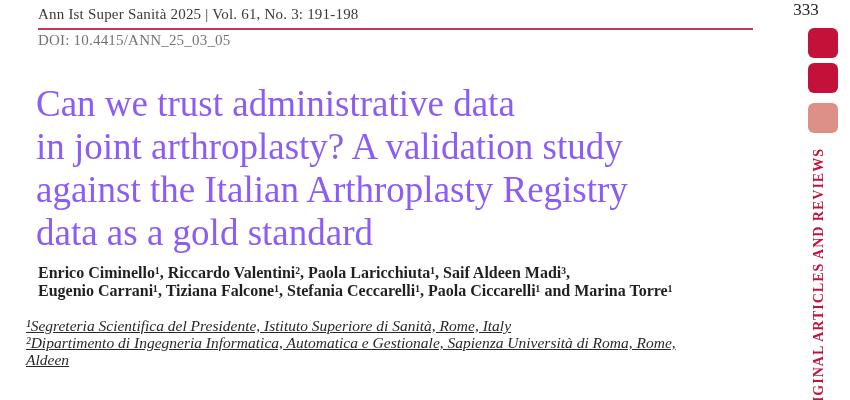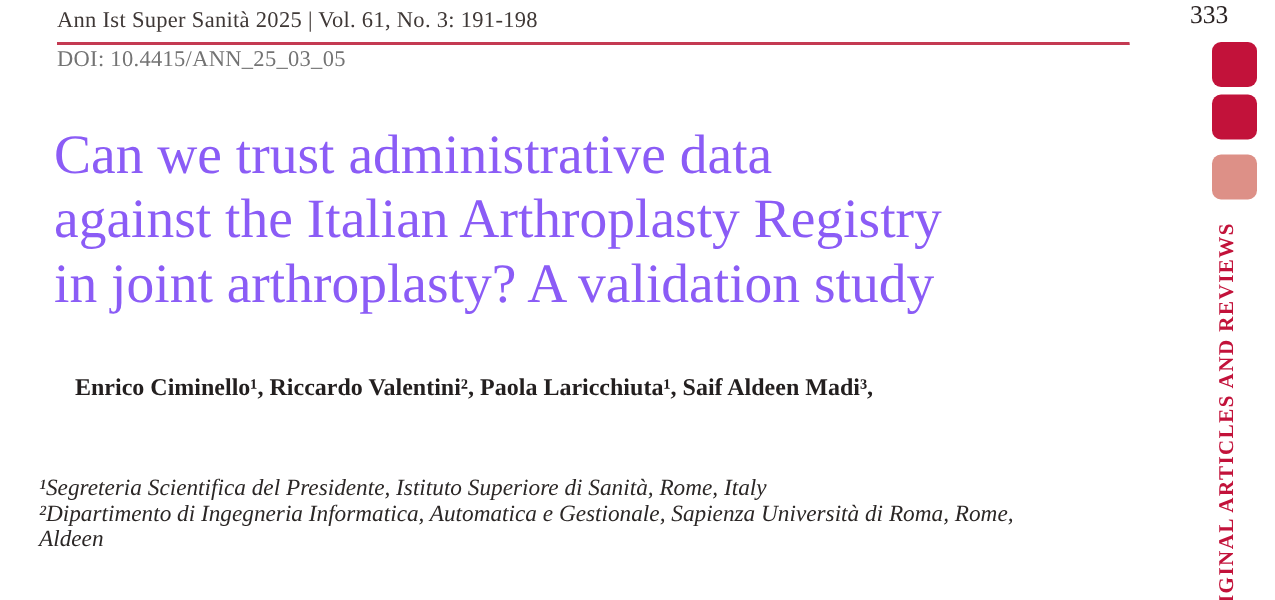--- a/index.html
+++ b/index.html
@@ -33,33 +33,33 @@
   .title-block {
     position: absolute; top: 58px; left: 36px;
     width: 740px;
     font-size: 37px; line-height: 43px;
     color: #8b5cf6; font-weight: 400; margin-top: 24px;
   }
   .title-line { white-space: nowrap; }
 
   
   .authors-block {
-    position: absolute; top: 250px; left: 38px;
+    position: absolute; top: 264px; left: 38px;
     width: 760px;
     font-size: 16px; line-height: 18px;
-    font-weight: bold; color: #231f1f; margin-left: 12px;
+    font-weight: bold; color: #231f1f;
   }
   .author-line { white-space: nowrap; }
 
   
   .affiliations-block {
     position: absolute; top: 317px; left: 26px;
     width: 685px;
     font-size: 15.5px; line-height: 17px;
-    font-style: italic; color: #2b2726;
+    font-style: italic; color: #2b2726; text-decoration: underline;
   }
 
   
   .page-number {
     position: absolute; top: 0px; left: 789px;
     width: 34px; text-align: center;
     font-size: 17px; color: #2b2424;
   }
   .square {
     position: absolute; left: 808px;
@@ -87,26 +87,28 @@
 <div class="page">
 
   <div class="journal-line">Ann Ist Super Sanità 2025 | Vol. 61, No. 3: 191-198</div>
 
   <div class="header-rule"></div>
 
   <div class="doi-line">DOI: 10.4415/ANN_25_03_05</div>
 
   <div class="title-block">
       <div class="title-line">Can we trust administrative data</div>
+      <div class="title-line">in joint arthroplasty? A validation study</div>
       <div class="title-line">against the Italian Arthroplasty Registry</div>
-      <div class="title-line">in joint arthroplasty? A validation study</div>
+      <div class="title-line">data as a gold standard</div>
     </div>
 
   <div class="authors-block">
       <div class="author-line">Enrico Ciminello¹, Riccardo Valentini², Paola Laricchiuta¹, Saif Aldeen Madi³,</div>
+      <div class="author-line">Eugenio Carrani¹, Tiziana Falcone¹, Stefania Ceccarelli¹, Paola Ciccarelli¹ and Marina Torre¹</div>
     </div>
 
   <div class="affiliations-block">
       <div class="affiliation-line">¹Segreteria Scientifica del Presidente, Istituto Superiore di Sanità, Rome, Italy</div>
       <div class="affiliation-line">²Dipartimento di Ingegneria Informatica, Automatica e Gestionale, Sapienza Università di Roma, Rome, Aldeen</div>
     </div>
 
   <div class="page-number">333</div>
 
   <div class="square square-1"></div>

